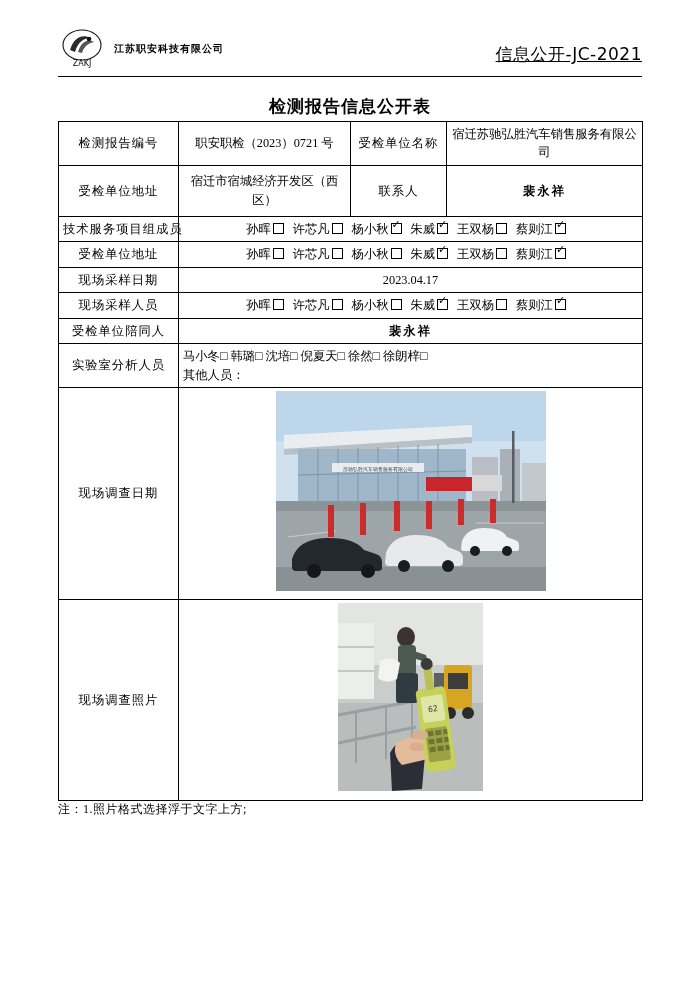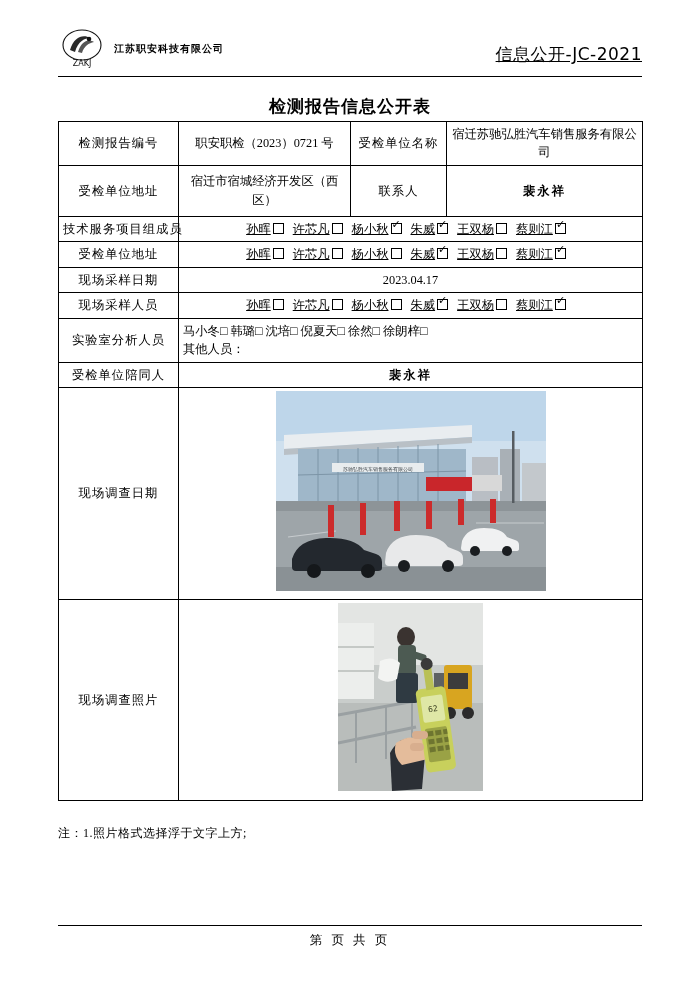--- a/index.html
+++ b/index.html
@@ -93,21 +93,21 @@
     font-weight: bold;
     text-align: center;
     letter-spacing: 2px;
   }
   .staff {
     font-size: 12.3px;
     letter-spacing: 0px;
     text-align: center;
     white-space: nowrap;
   }
-  .staff .nm { margin-right: 2px; text-decoration: underline; }
+  .staff .nm { margin-right: 2px; }
   .box {
     display: inline-block;
     width: 9px;
     height: 9px;
     border: 1px solid #000;
     margin-right: 9px;
     position: relative;
     top: 1px;
   }
   .box.checked::after {
@@ -141,21 +141,21 @@
   .photo-2 {
     width: 145px;
     height: 188px;
     display: inline-block;
     position: relative;
     overflow: hidden;
     background: #dfe2e0;
   }
   .note {
     font-size: 12px;
-    margin-top: 24px;
+    margin-top: 0;
     letter-spacing: 0.5px;
   }
   
   .footer {
     position: absolute;
     left: 58px;
     right: 58px;
     bottom: 40px;
   }
   .footer-rule {
@@ -228,29 +228,29 @@
         <td class="lbl">现场采样日期</td>
         <td class="ctr" colspan="3">2023.04.17</td>
       </tr>
       <tr>
         <td class="lbl">现场采样人员</td>
         <td class="staff" colspan="3">
           <span><span><span class="nm">孙晖</span><span class="box"></span></span><span><span class="nm">许芯凡</span><span class="box"></span></span><span><span class="nm">杨小秋</span><span class="box"></span></span><span><span class="nm">朱威</span><span class="box checked"></span></span><span><span class="nm">王双杨</span><span class="box"></span></span><span><span class="nm">蔡则江</span><span class="box checked"></span></span></span>
         </td>
       </tr>
       <tr>
+        <td class="lbl">受检单位陪同人</td>
+        <td class="ctr" colspan="3" style="font-weight:bold;letter-spacing:2px">裴永祥</td>
+      </tr>
+      <tr>
         <td class="lbl">实验室分析人员</td>
         <td class="lab-analysis" colspan="3">
           <div>马小冬□  韩璐□  沈培□  倪夏天□  徐然□  徐朗梓□</div>
           <div>其他人员：</div>
         </td>
-      </tr>
-      <tr>
-        <td class="lbl">受检单位陪同人</td>
-        <td class="ctr" colspan="3" style="font-weight:bold;letter-spacing:2px">裴永祥</td>
       </tr>
 
       <tr>
         <td class="lbl">现场调查日期</td>
         <td class="photo-cell" colspan="3">
           <span class="photo-1">
             <svg width="270" height="200" viewBox="0 0 270 200">
 
               <rect x="0" y="0" width="270" height="118" fill="#cfe0ee"></rect>
               <rect x="0" y="0" width="270" height="50" fill="#bed6ea"></rect>
@@ -387,17 +387,13 @@
               </g>
             </svg>
           </span>
         </td>
       </tr>
     </tbody>
   </table>
 
   <div class="note">注：1.照片格式选择浮于文字上方;</div>
 
-  <div class="footer">
-    <div class="footer-rule"></div>
-    <div class="footer-text">第  页 共   页</div>
-  </div>
 </div>
 
 </body></html>

